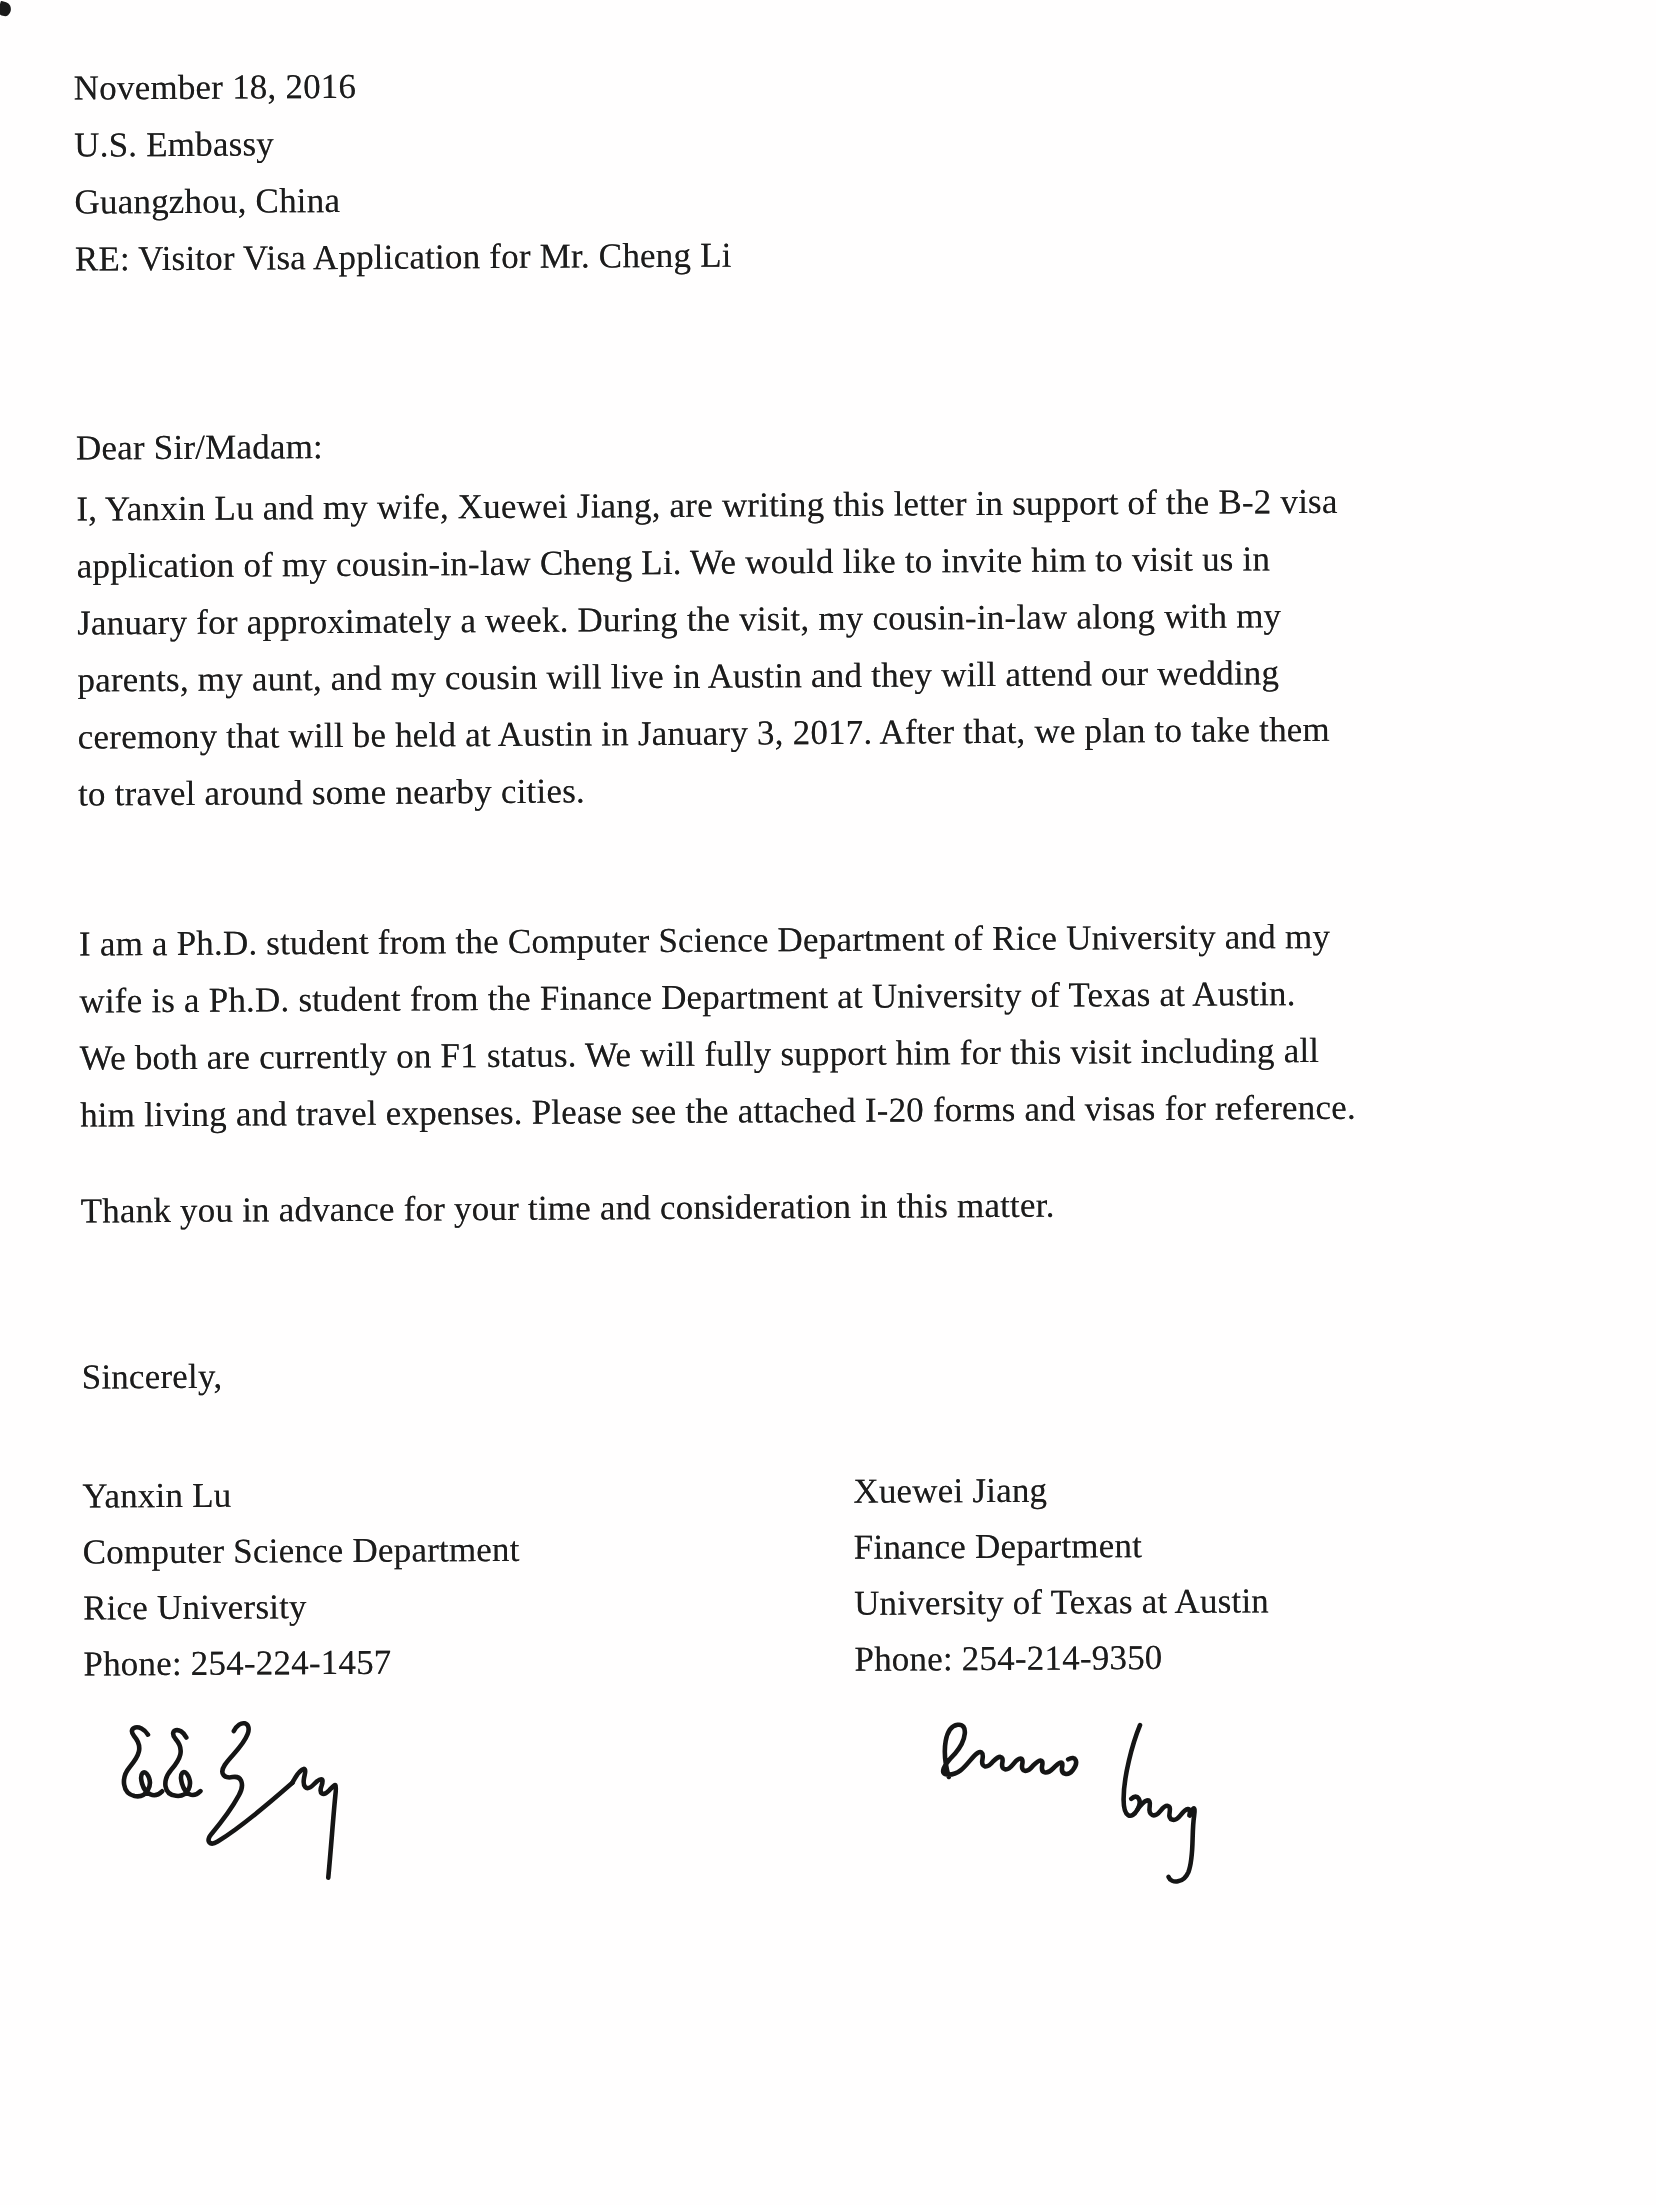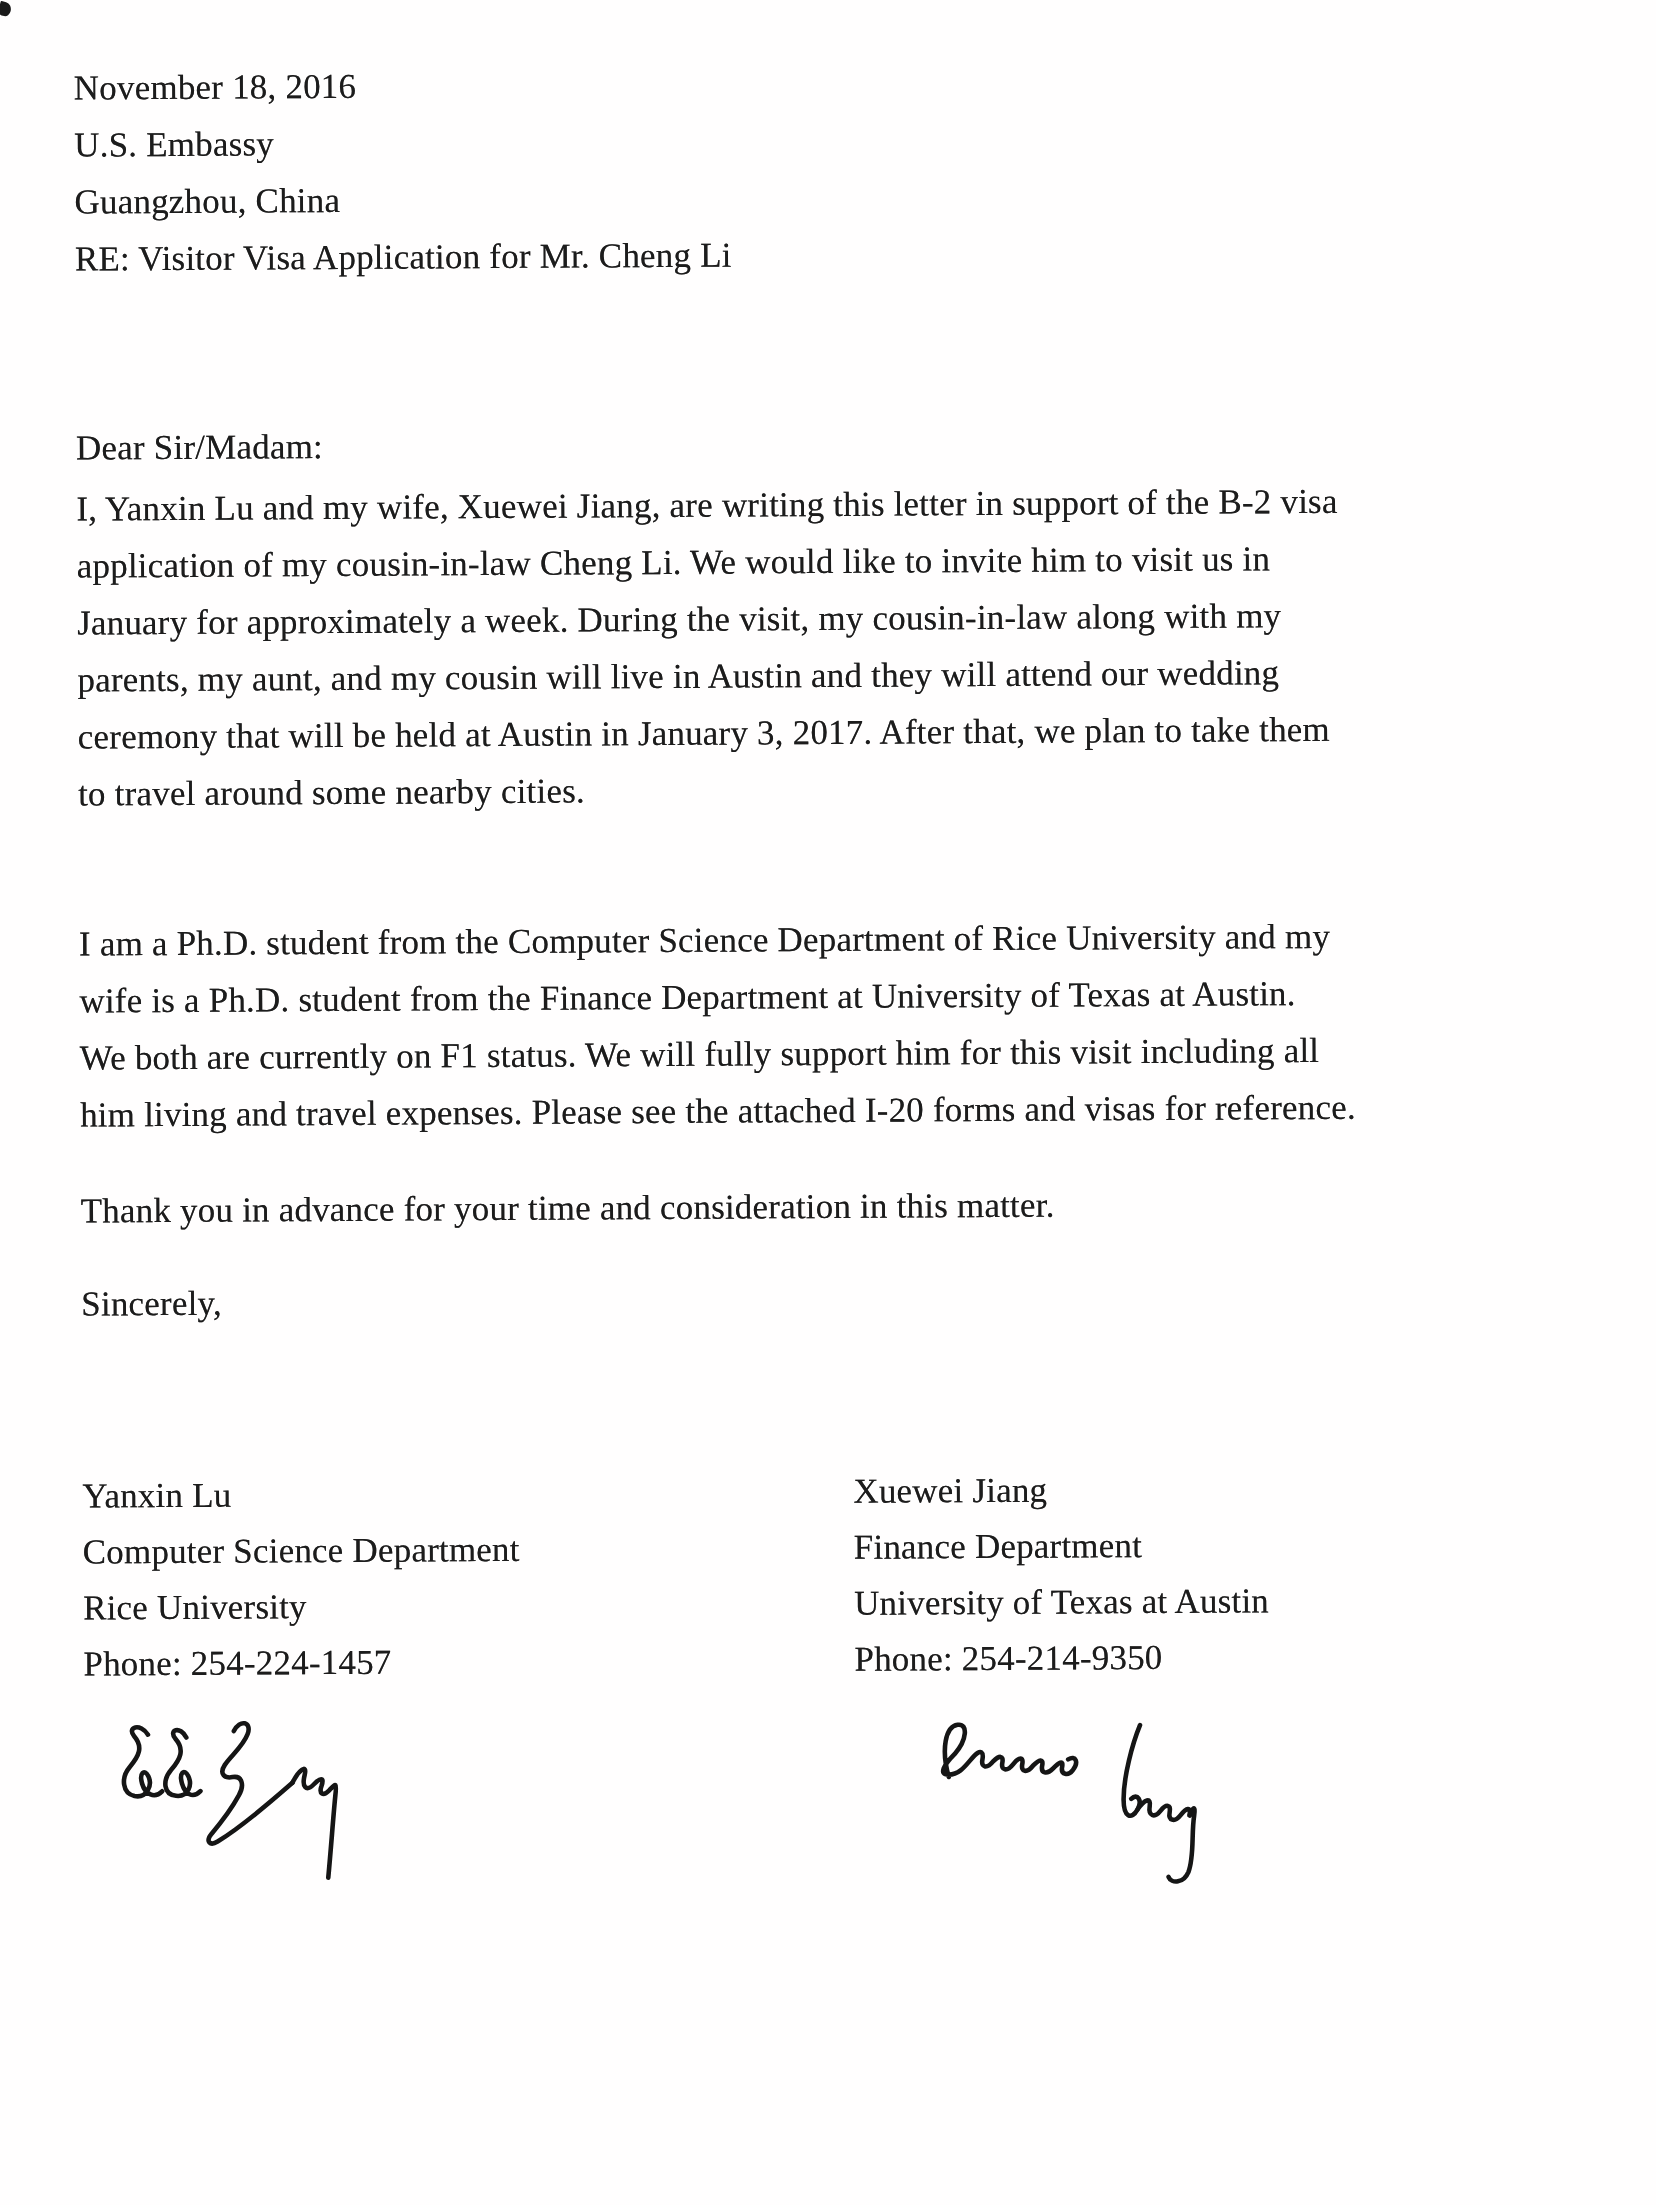--- a/index.html
+++ b/index.html
@@ -29,21 +29,21 @@
     line-height: 57px;
     letter-spacing: 0.2px;
     white-space: nowrap;
     text-shadow: 0 0 0.4px rgba(10,10,10,0.65);
   }
   .header-block   { top: 55px;   line-height: 57px; }
   .salutation     { top: 415px; }
   .para-1         { top: 476px; }
   .para-2         { top: 911px; }
   .closing-line   { top: 1178px; }
-  .signoff        { top: 1271px; }
+  .signoff        { top: 1344px; }
   .sig-block      { top: 1464px; line-height: 56px; }
   .sig-block.left  { left: 80px; }
   .sig-block.right { left: 851px; }
   .signature-svg {
     position: absolute;
   }
   .signature-svg.left  { left: 115px;  top: 1712px; }
   .signature-svg.right { left: 914px; top: 1704px; }
   .signature-svg path {
     fill: none;

